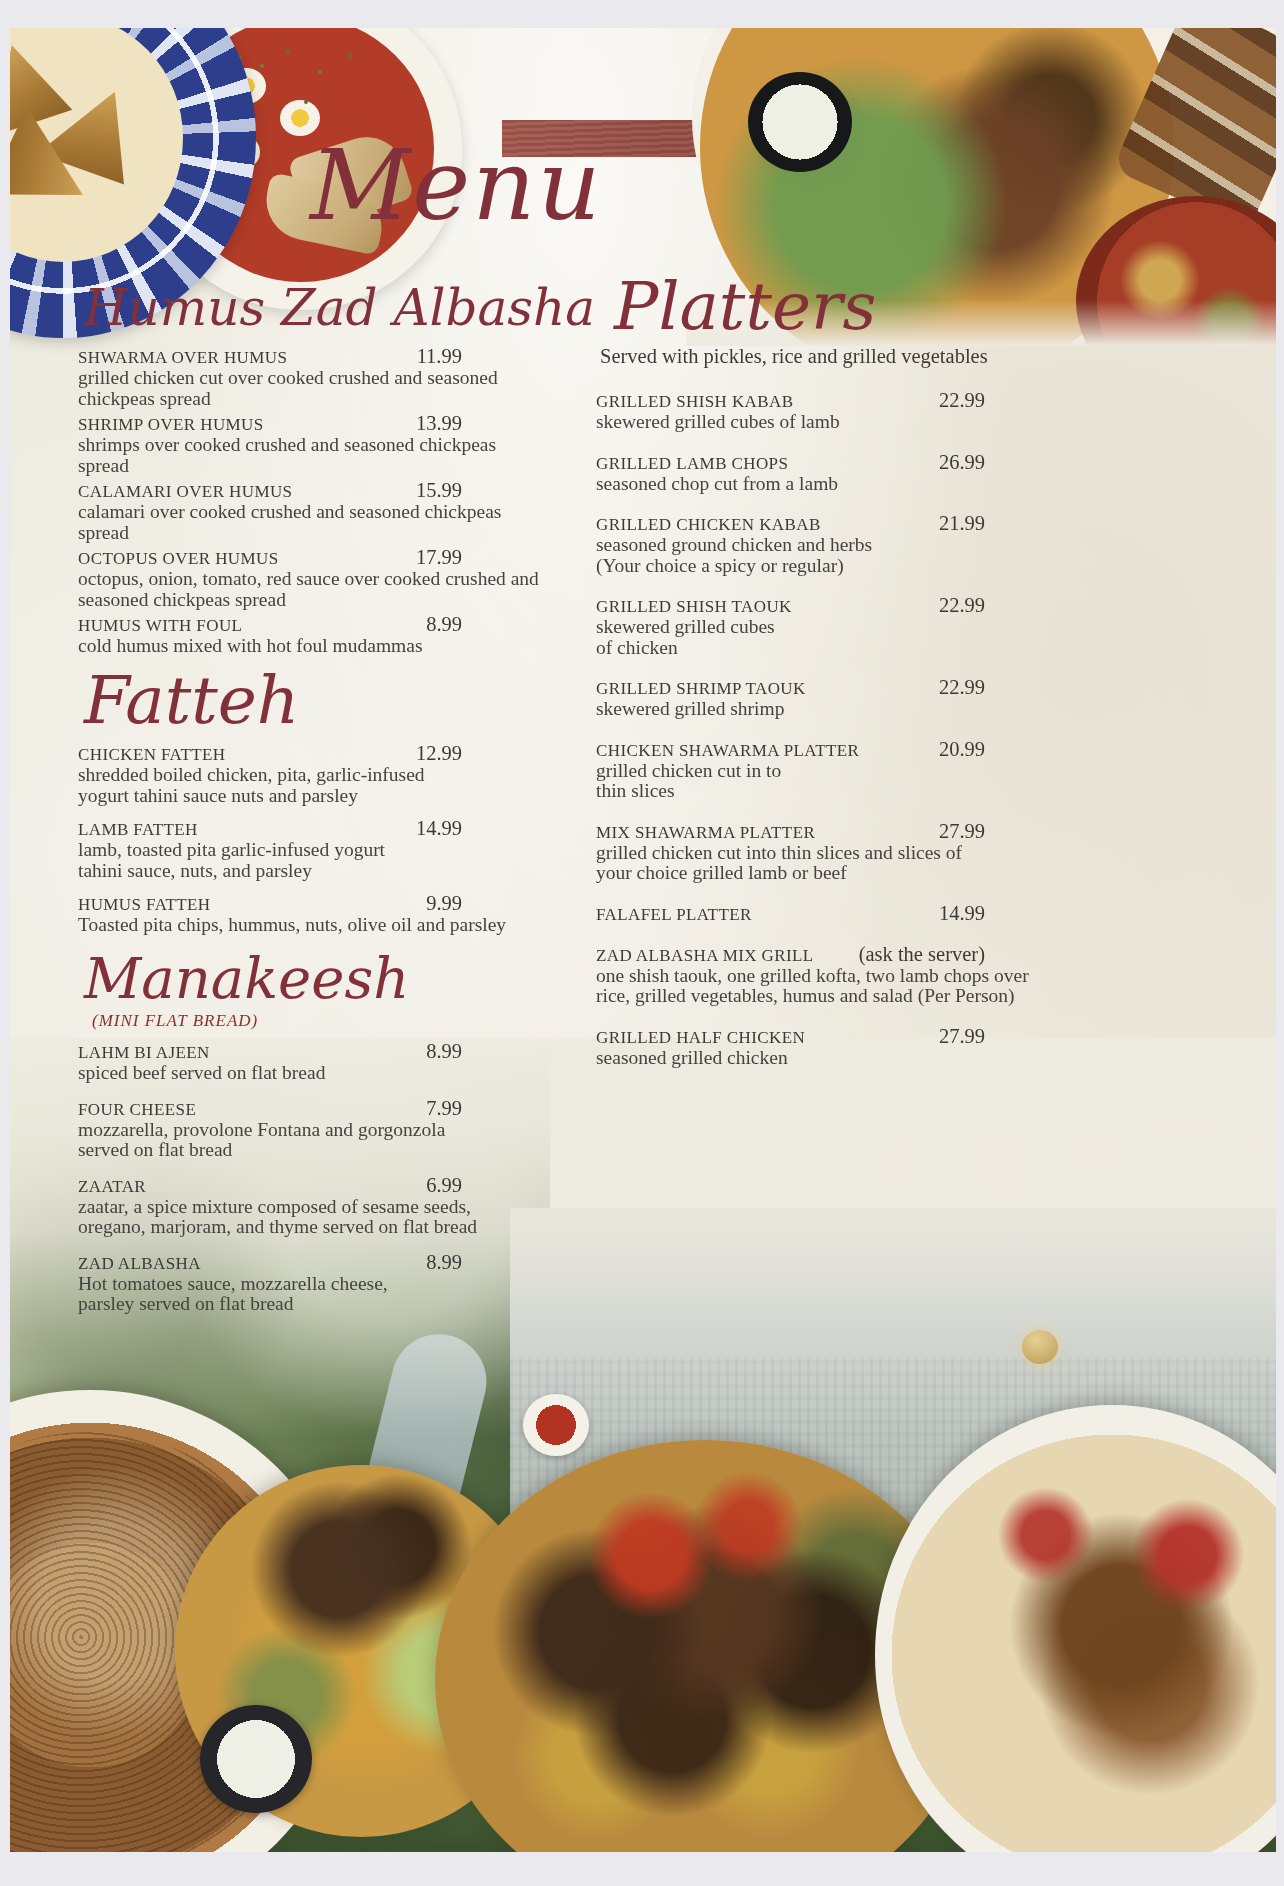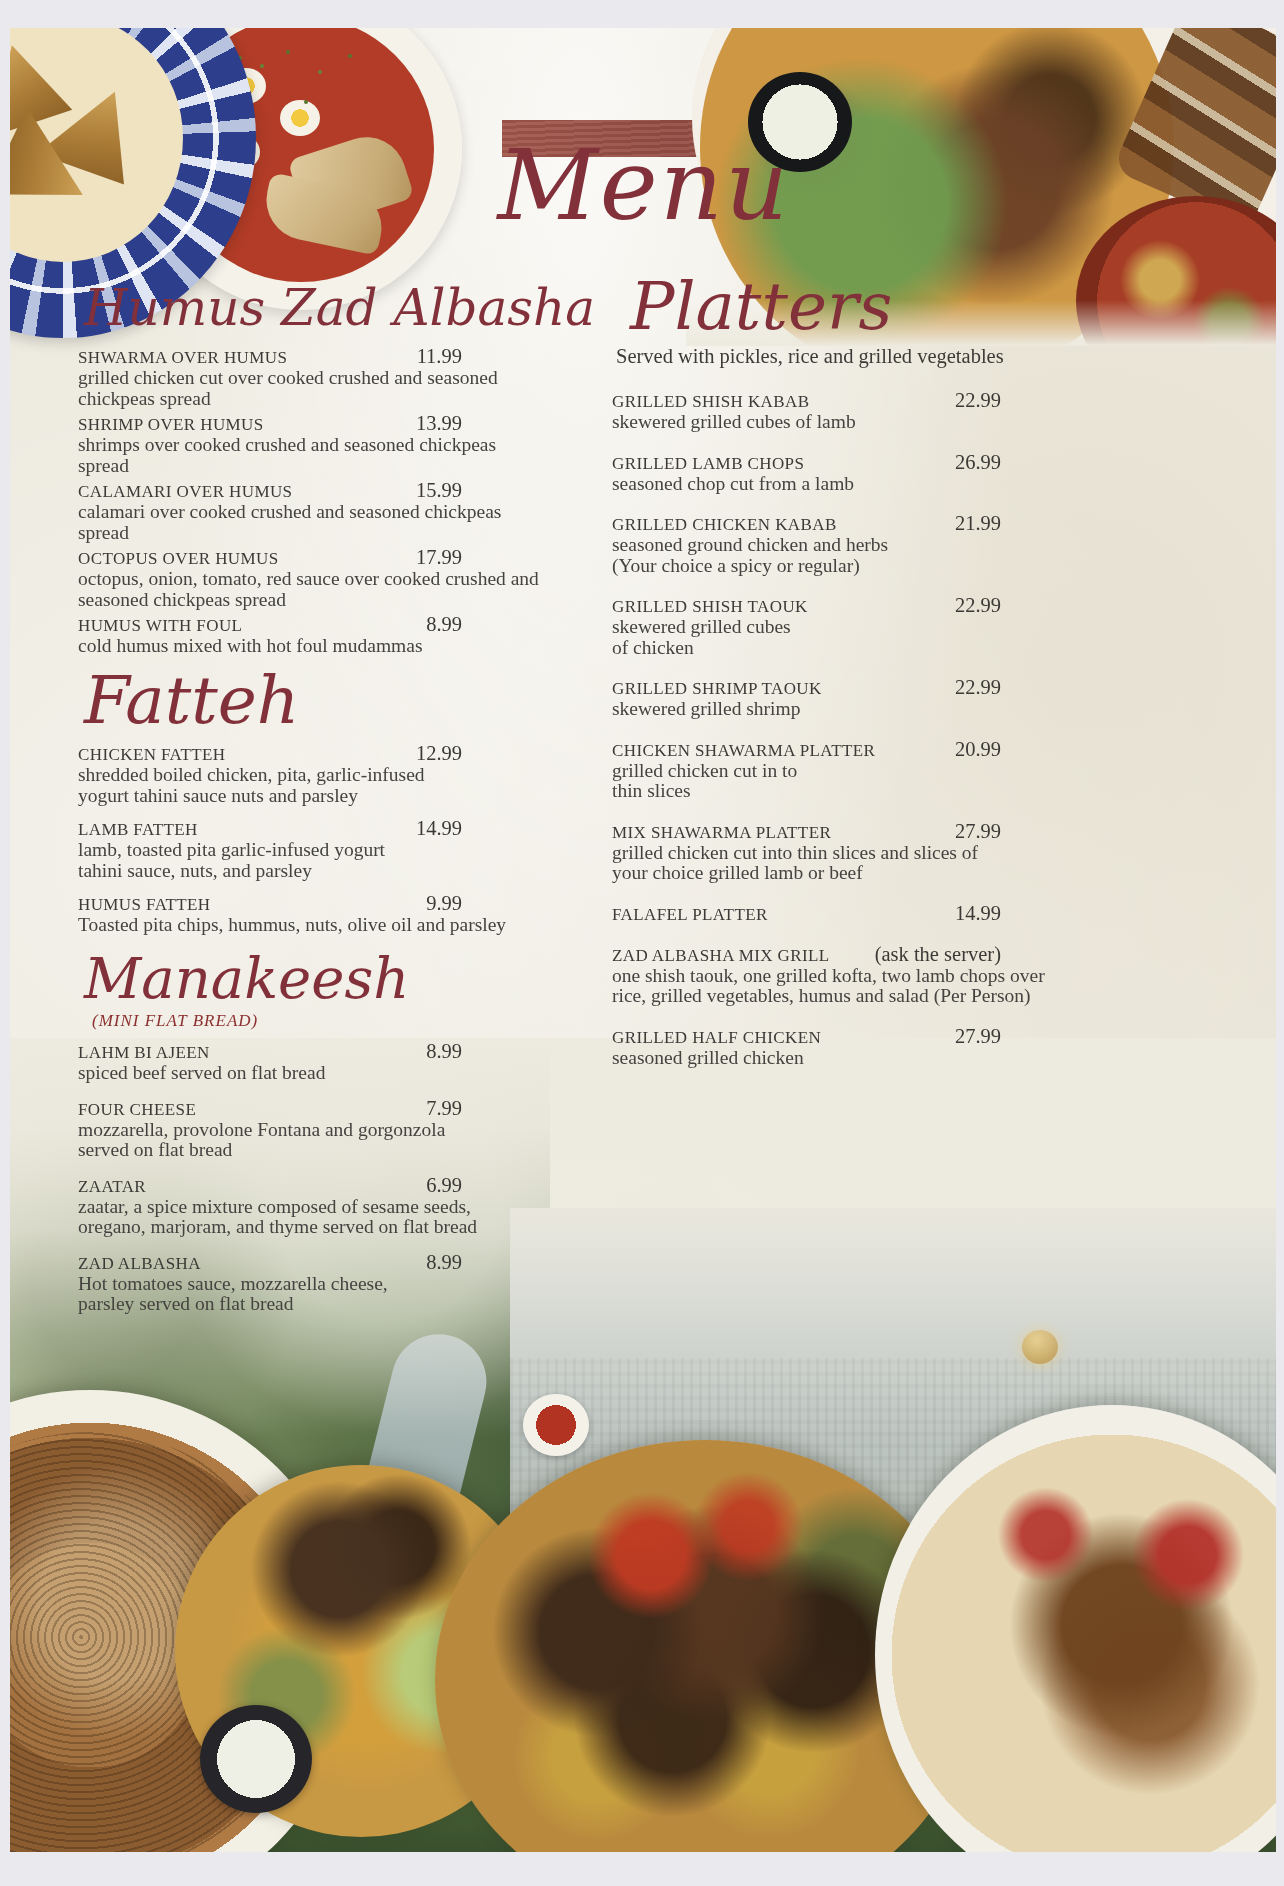--- a/index.html
+++ b/index.html
@@ -18,26 +18,26 @@
       radial-gradient(ellipse at 85% 35%, rgba(222,215,195,.45), rgba(222,215,195,0) 55%),
       radial-gradient(ellipse at 60% 60%, rgba(255,255,255,.3), rgba(255,255,255,0) 50%);
     overflow:hidden;
   }
   
   .script{
     font-family:"DejaVu Serif", serif;font-style:italic;
     color:#82303a;font-weight:400;
   }
   .menu-title{
-    position:absolute;left:300px;top:104px;width:480px;text-align:right;
+    position:absolute;left:300px;top:104px;width:480px;text-align:left;
     font-size:98px;line-height:1.1;z-index:12;letter-spacing:2px;
   }
   .col{position:absolute;z-index:10;}
   .col-left{left:68px;top:242px;width:384px;}
-  .col-right{left:602px;top:244px;width:389px;}
+  .col-right{left:586px;top:244px;width:389px;}
   .sec-heading{font-size:50px;line-height:1.2;margin:8px 0 8px 6px;white-space:nowrap;}
   .sec-heading.fatteh{font-size:66px;line-height:1.1;margin:8px 0 6px 6px;}
   .sec-heading.manakeesh{font-size:56px;line-height:1.1;margin:4px 0 0 6px;}
   .sec-subheading{
     font-size:17px;color:#8c2f2f;letter-spacing:1px;margin:2px 0 10px 14px;font-style:italic;
   }
   .platters-heading{font-size:66px;line-height:1.05;margin:0 0 4px 18px;white-space:nowrap;}
   .platters-sub{font-size:20.5px;color:#3d3b37;margin:4px 0 22px 4px;white-space:nowrap;}
   .menu-item .row{
     display:flex;justify-content:space-between;align-items:baseline;line-height:21px;

